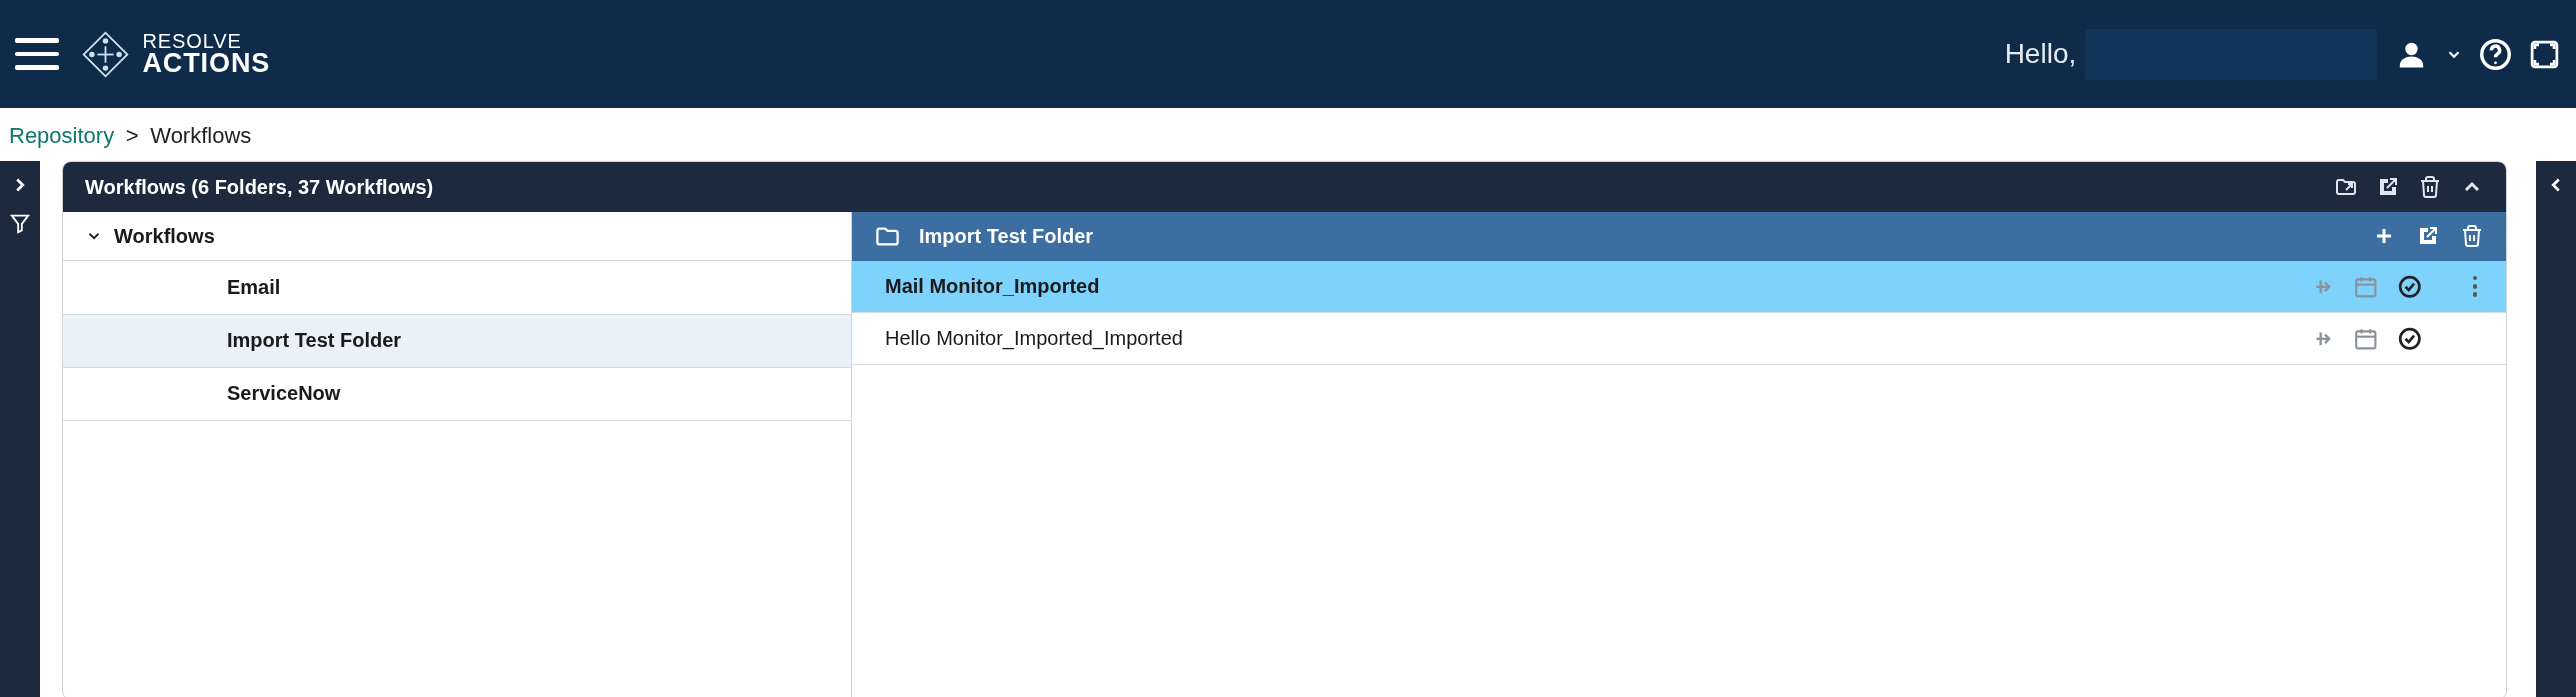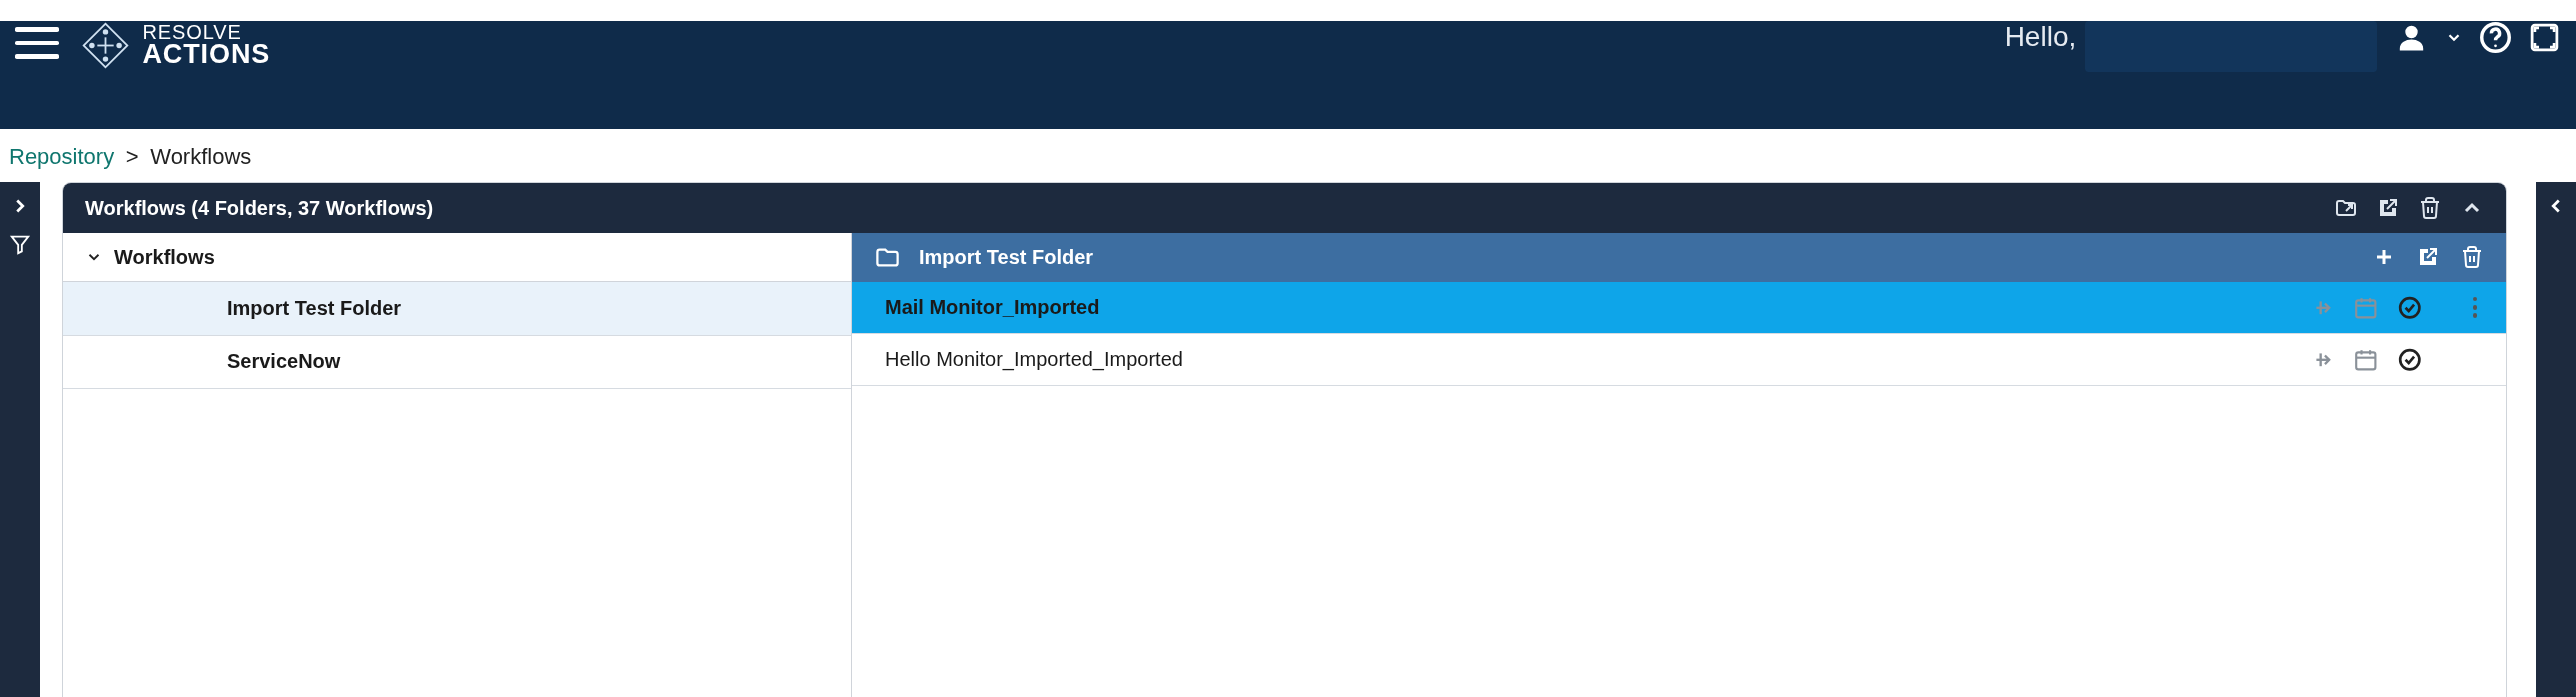--- a/index.html
+++ b/index.html
@@ -9,24 +9,23 @@
     color: #1a1a1a;
     width: 2576px;
     height: 698px;
     transform-origin: top left;
   }
   
   .topbar {
     height: 108px;
     background: #0f2b4a;
     display: flex;
-    align-items: flex-start;
+    align-items: center;
     padding: 0 14.6px;
     color: #fff;
-    margin-top: 21px;
   }
   .hamburger {
     width: 44px; height: 44px;
     display: flex; flex-direction: column; justify-content: center; gap: 9px;
     cursor: pointer;
   }
   .hamburger span { height: 4.6px; background: #fff; border-radius: 1.8px; }
   .logo {
     display: flex; align-items: center; gap: 12.8px;
     margin-left: 22px;
@@ -140,21 +139,21 @@
   .folder-bar .spacer { flex: 1; }
   .folder-actions { display: flex; gap: 20px; }
 
   .row {
     display: flex; align-items: center;
     padding: 12.8px 22px 12.8px 33px;
     border-bottom: 0.9px solid #d6dbe1;
     font-size: 20px;
     color: #1a1a1a;
   }
-  .row.selected { background: #0ea5e9; font-weight: 700; }
+  .row.selected { background: #7dd3fc; font-weight: 700; }
   .row .spacer { flex: 1; }
   .row-actions { display: flex; gap: 18px; align-items: center; }
   .row-icon { width: 25.6px; height: 25.6px; color: #8a9199; }
   .row-icon.dark { color: #222; }
   .kebab { display: flex; flex-direction: column; gap: 3.7px; width: 18px; align-items: center; cursor: pointer; margin-left: 25.6px; }
   .kebab span { width: 4.6px; height: 4.6px; background: #555; border-radius: 50%; }
   .kebab.hidden { visibility: hidden; }
 </style>
 </head>
 <body>
@@ -232,21 +231,21 @@
     <div class="ricon">
       <svg viewBox="0 0 24 24" fill="none" stroke="white" stroke-width="2">
           <polygon points="3 4 21 4 14 13 14 20 10 22 10 13 3 4"></polygon>
         </svg>
     </div>
   </div>
 
   <div class="main">
     <div class="panel">
       <div class="panel-header">
-        <span>Workflows (4 Folders, 37 Workflows)</span>
+        <span>Workflows (6 Folders, 37 Workflows)</span>
         <div class="spacer"></div>
         <div class="panel-actions">
           <div class="aicon">
             <svg viewBox="0 0 24 24" fill="none" stroke="currentColor" stroke-width="2">
                 <path d="M3 7a2 2 0 0 1 2-2h4l2 2h8a2 2 0 0 1 2 2v8a2 2 0 0 1-2 2H5a2 2 0 0 1-2-2z"></path>
                 <polyline points="14 9 18 9 18 13"></polyline>
                 <line x1="18" y1="9" x2="12" y2="15"></line>
               </svg>
           </div>
           <div class="aicon">
@@ -273,20 +272,23 @@
       </div>
 
       <div class="panel-body">
 
         <div class="tree">
           <div class="tree-root">
             <svg width="18" height="18" viewBox="0 0 24 24" fill="none" stroke="#222" stroke-width="2.5">
                 <polyline points="6 9 12 15 18 9"></polyline>
               </svg>
             <span>Workflows</span>
+          </div>
+          <div class="tree-item">
+            <span>Email</span>
           </div>
           <div class="tree-item selected">
             <span>Import Test Folder</span>
           </div>
           <div class="tree-item">
             <span>ServiceNow</span>
           </div>
         </div>
 
         <div class="content">

